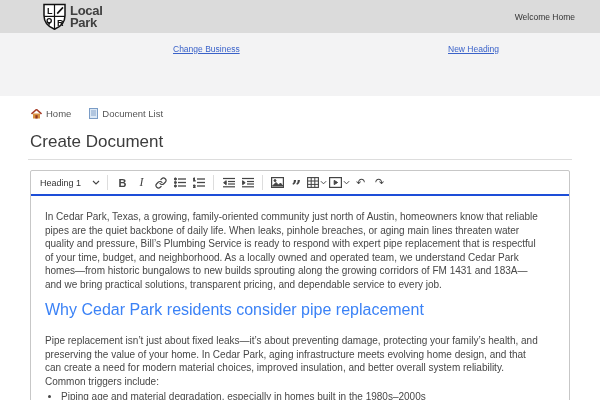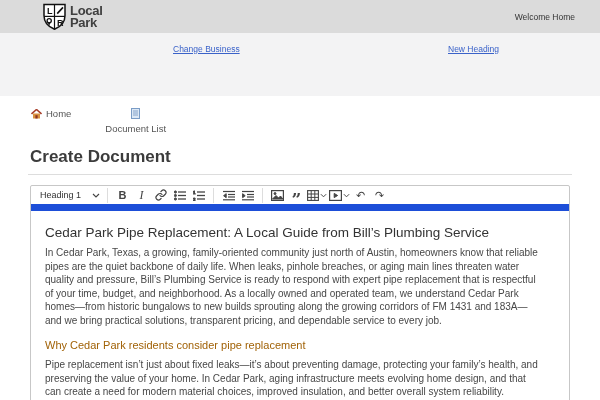--- a/index.html
+++ b/index.html
@@ -37,35 +37,35 @@
     position: relative;
     font-size: 8.5px;
   }
   .subheader a { color: #3a62c9; text-decoration: underline; position: absolute; top: 11px; }
   .link-change { left: 173px; }
   .link-new { left: 448px; }
 
   
   .breadcrumb {
     display: flex;
-    align-items: flex-start;
-    gap: 22px;
+    align-items: flex-end;
+    gap: 6px;
     margin: 12px 0 0 31px;
     font-size: 9.5px;
     color: #555;
   }
   .crumb { display: flex; align-items: center; gap: 4px; cursor: pointer; }
-  .crumb + .crumb { margin-left: 12px; flex-direction: column; }
+  .crumb + .crumb { margin-left: 12px; }
   .crumb svg { display: block; }
 
   
   .page-title {
     margin: 13px 0 0 30px;
     font-size: 17px;
-    font-weight: 700;
+    font-weight: 400;
     color: #3c3c3c;
   }
   .title-divider {
     border: none;
     border-top: 1px solid #ddd;
     margin: 7px 28px 0 28px;
   }
 
   
   .editor {
@@ -73,21 +73,21 @@
     border: 1px solid #c7c7c7;
     border-radius: 2px;
     background: #fff;
     height: 300px;
   }
   .toolbar {
     height: 25px;
     display: flex;
     align-items: center;
     padding: 0 7px;
-    border-bottom: 7px solid #1d4ed8;
+    border-bottom: 2px solid #1d4ed8;
   }
   .tb-btn {
     min-width: 17px;
     height: 19px;
     display: flex;
     align-items: center;
     justify-content: center;
     color: #444;
     cursor: pointer;
     border-radius: 2px;
@@ -111,21 +111,21 @@
 
   
   .doc {
     padding: 14px 14px 10px 14px;
     font-size: 10px;
     line-height: 13.5px;
     color: #474747;
     cursor: text;
   }
   .doc h1 { font-size: 13.5px; font-weight: 400; color: #333; margin: 0 0 5px 0; line-height: 16px; }
-  .doc h2 { font-size: 11px; font-weight: 400; color: #a16207; margin: 11px 0 5px 0; line-height: 15px; }
+  .doc h2 { font-size: 16px; font-weight: 400; color: #3b82f6; margin: 11px 0 17px 0; line-height: 15px; }
   .doc p  { margin: 0 16px 2px 0; }
   .doc ul { margin: 2px 0 2px 0; padding-left: 16px; }
   .doc li { margin: 0 0 2.5px 0; }
 </style>
 </head>
 <body>
 
 <div class="header">
   <div class="logo">
     <svg class="logo-shield" viewBox="0 0 25 28">
@@ -272,21 +272,20 @@
       <svg width="7" height="5" viewBox="0 0 8 5">
           <polyline points="1,1 4,4 7,1" fill="none" stroke="#444" stroke-width="1.1"></polyline>
         </svg>
     </div>
 
     <div class="tb-btn tb-arrow">↶</div>
     <div class="tb-btn tb-arrow">↷</div>
   </div>
 
   <div class="doc">
-    <h1>Cedar Park Pipe Replacement: A Local Guide from Bill’s Plumbing Service</h1>
     <p>In Cedar Park, Texas, a growing, family-oriented community just north of Austin, homeowners know that reliable pipes are the quiet backbone of daily life. When leaks, pinhole breaches, or aging main lines threaten water quality and pressure, Bill’s Plumbing Service is ready to respond with expert pipe replacement that is respectful of your time, budget, and neighborhood. As a locally owned and operated team, we understand Cedar Park homes—from historic bungalows to new builds sprouting along the growing corridors of FM 1431 and 183A—and we bring practical solutions, transparent pricing, and dependable service to every job.</p>
     <h2>Why Cedar Park residents consider pipe replacement</h2>
     <p>Pipe replacement isn’t just about fixed leaks—it’s about preventing damage, protecting your family’s health, and preserving the value of your home. In Cedar Park, aging infrastructure meets evolving home design, and that can create a need for modern material choices, improved insulation, and better overall system reliability. Common triggers include:</p>
     <ul>
       <li>Piping age and material degradation, especially in homes built in the 1980s–2000s</li>
 
     </ul>
 
   </div>
 </div>

